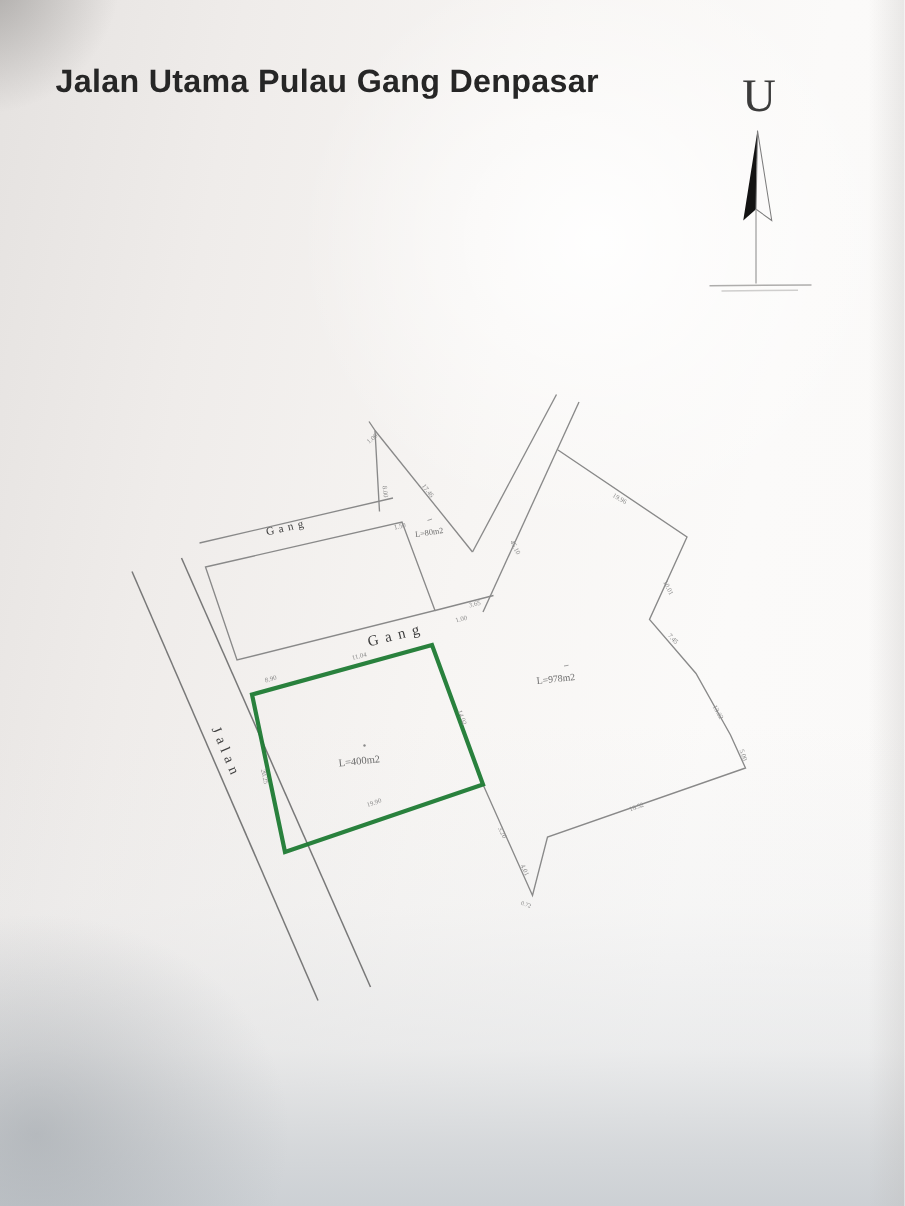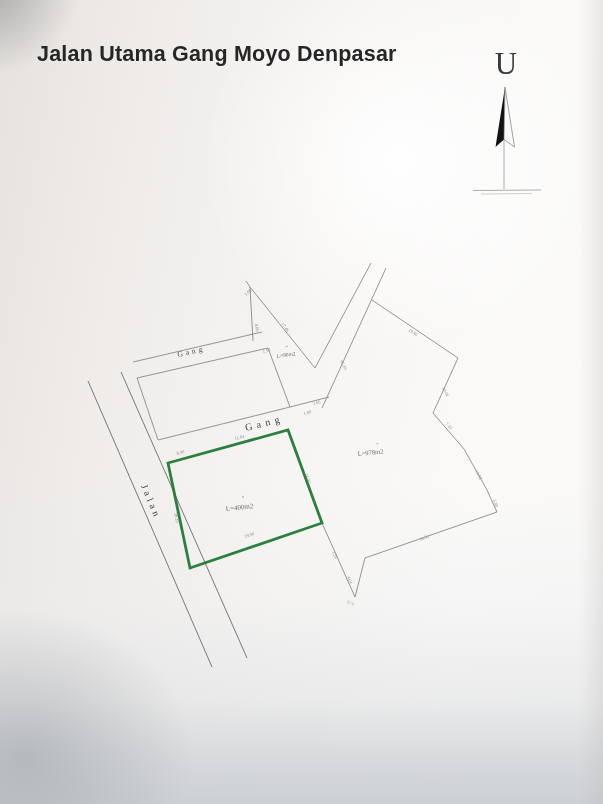--- a/index.html
+++ b/index.html
@@ -26,21 +26,21 @@
   .area-label{font-family:"Liberation Serif",serif;fill:#6b6b6b;}
   .road-name{font-family:"Liberation Serif",serif;fill:#3f3f3f;}
   .thin{stroke:#898989;stroke-width:0.9;fill:none;}
   .thin-dark{stroke:#787878;stroke-width:1;fill:none;}
 </style>
 </head>
 <body>
 
 <div class="photo">
 
-  <div class="title">Jalan Utama Gang Moyo Denpasar</div>
+  <div class="title">Jalan Utama Pulau Gang Denpasar</div>
 
   <svg class="plan" width="603" height="804" viewBox="0 0 603 804">
 
     <g>
       <text x="506" y="74" text-anchor="middle" font-family="Liberation Serif, serif" font-size="31" fill="#3b3b3b">U</text>
       <g>
         <polygon points="505,87 495.5,147 504,139.5" fill="#131313"></polygon>
         <polygon points="505,87 514.5,147 504,139.5" fill="#fbfafa" stroke="#7d7d7d" stroke-width="0.7"></polygon>
         <line x1="504" y1="139.5" x2="504" y2="189" stroke="#9b9b9b" stroke-width="0.8"></line>
         <line x1="473" y1="190.5" x2="541" y2="190" stroke="#aeadac" stroke-width="1"></line>

